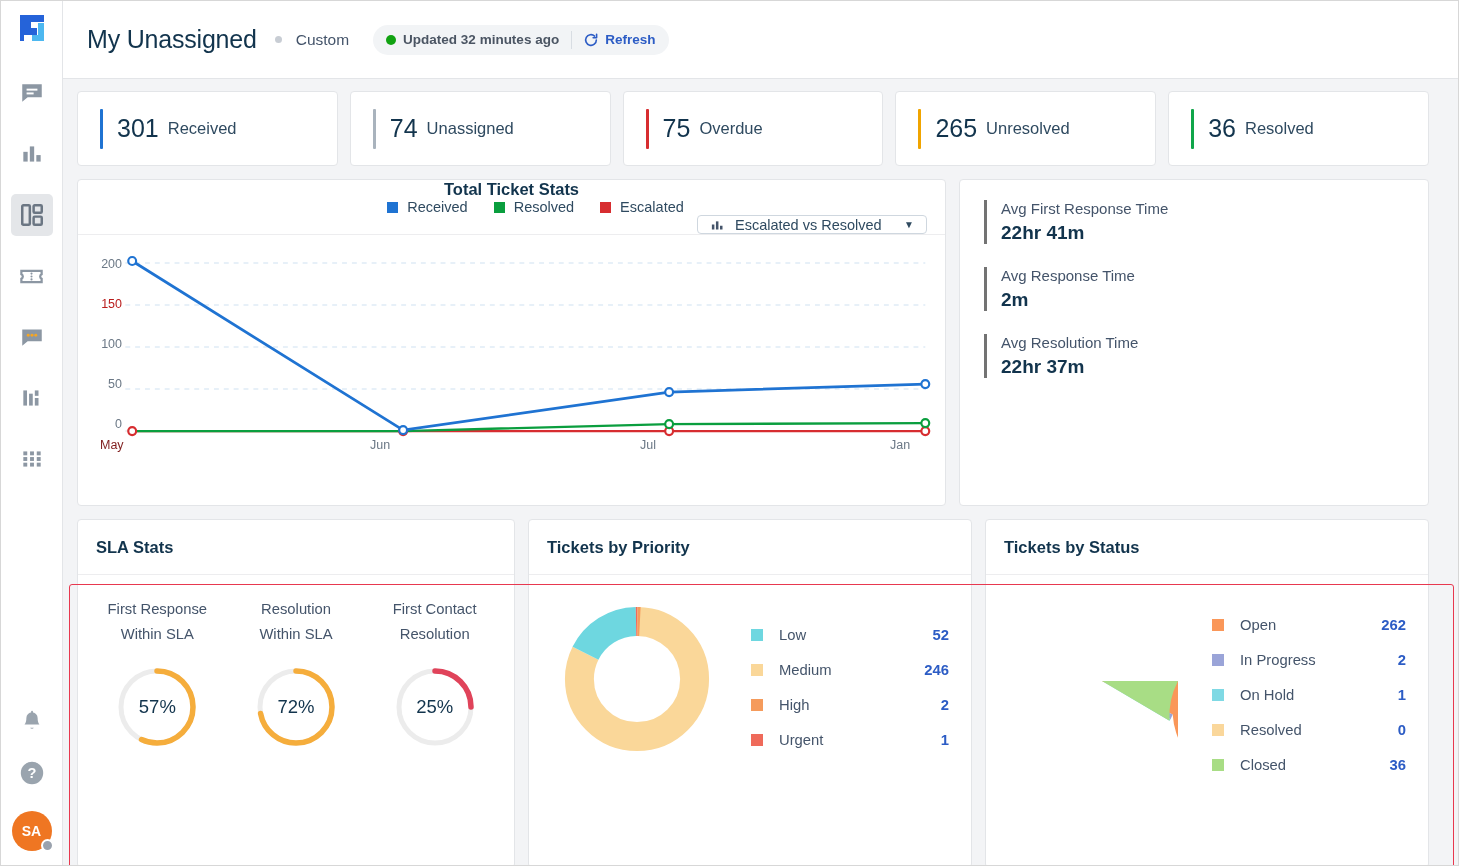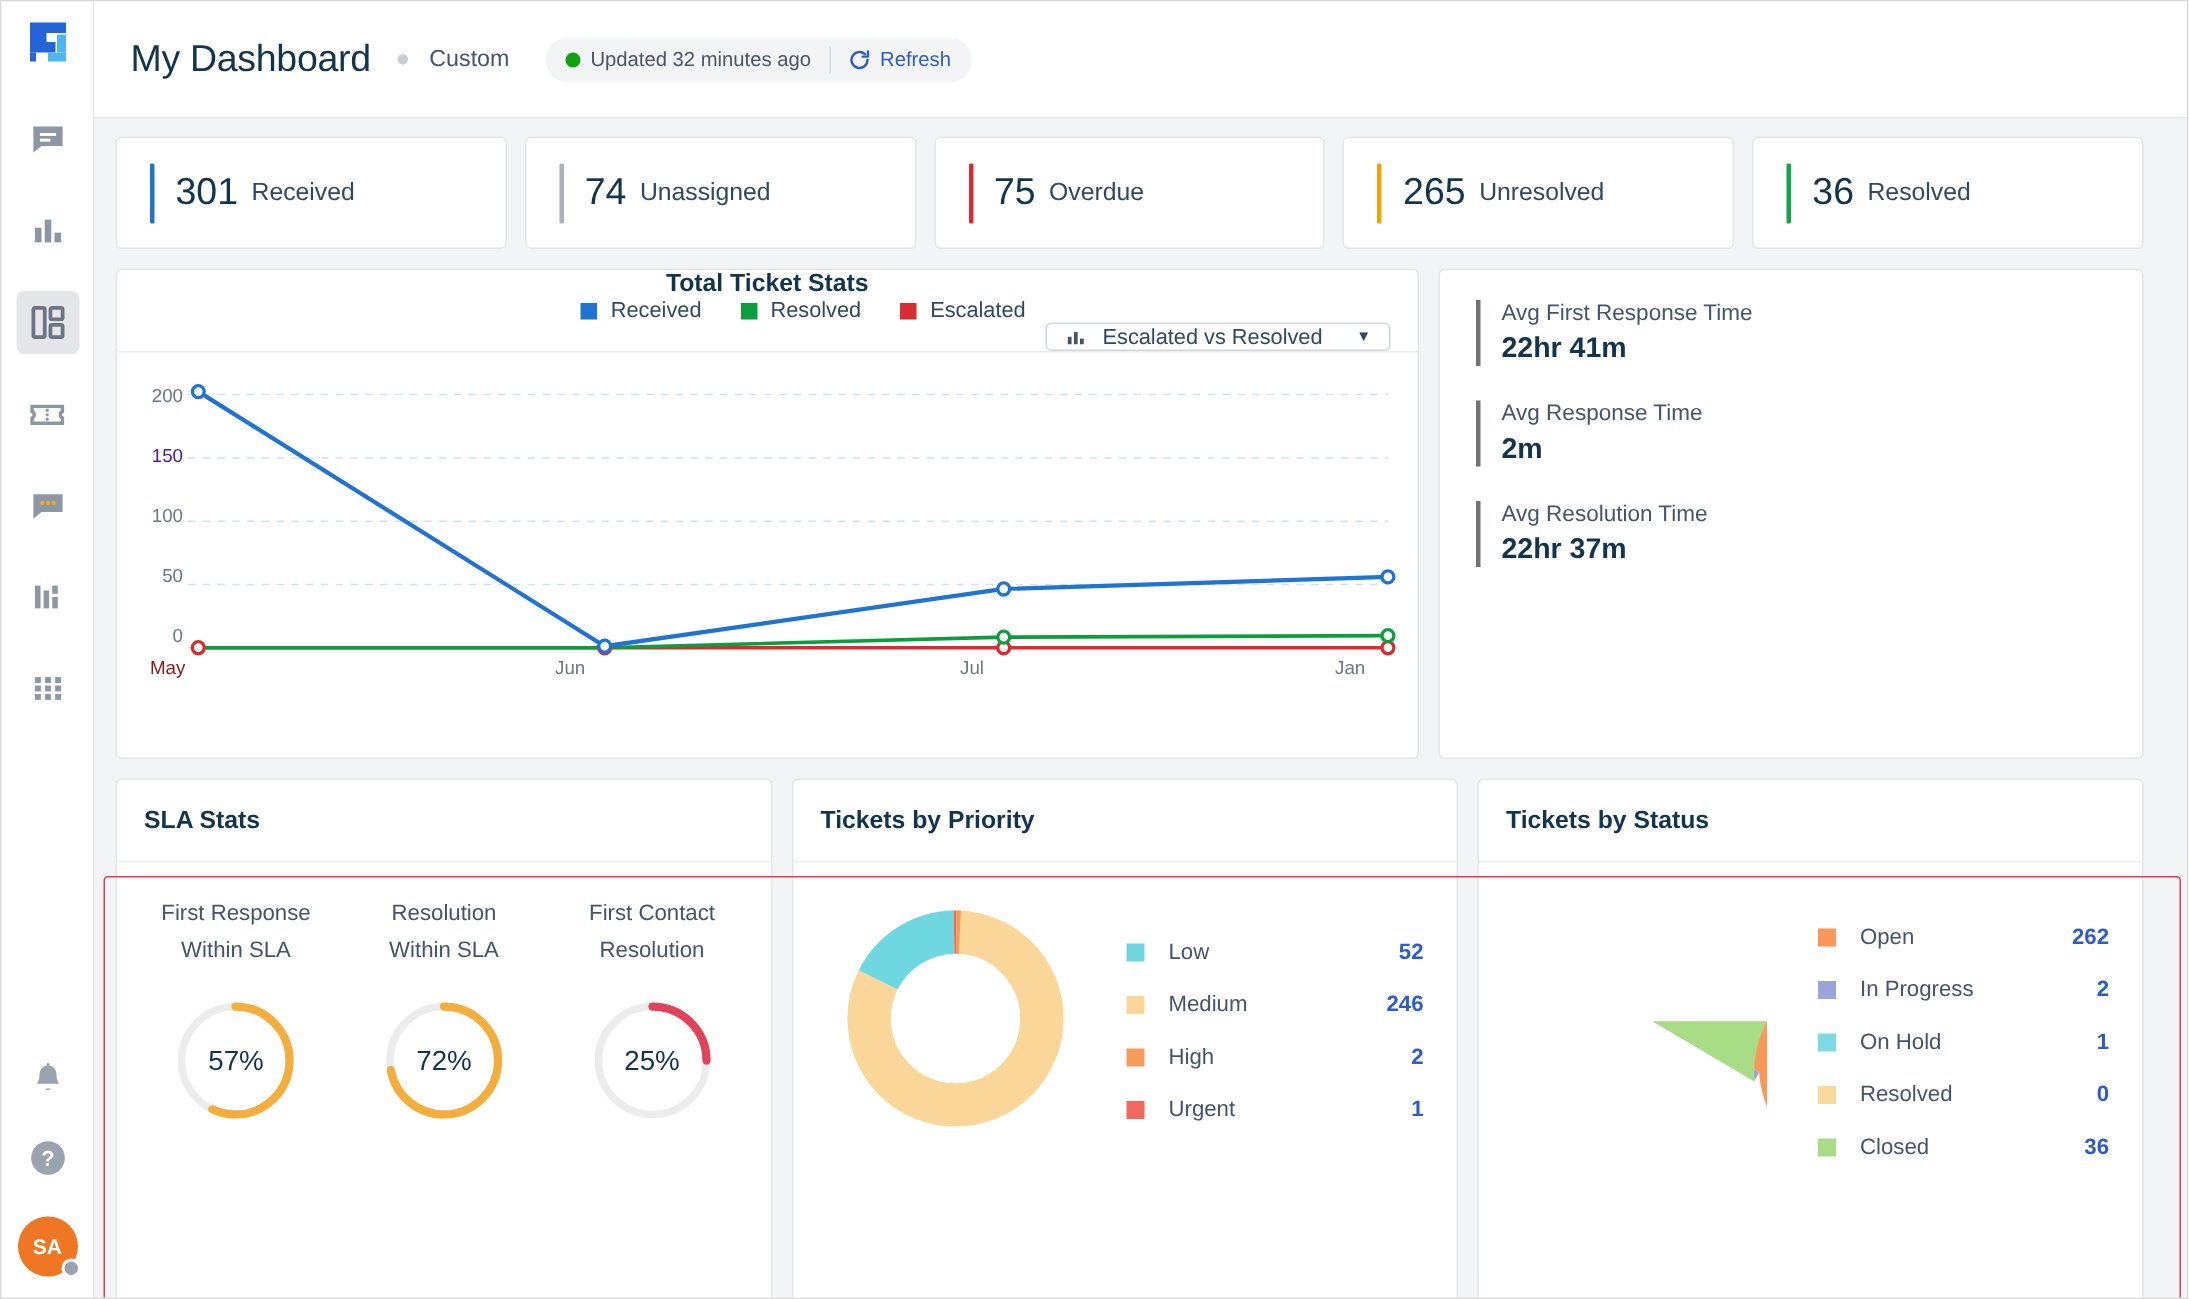--- a/index.html
+++ b/index.html
@@ -63,20 +63,21 @@
     display: flex; align-items: center; padding: 0 24px;
     gap: 0;
   }
   .dash-title { font-size: 25px; color: #12344d; font-weight: normal; letter-spacing: -0.2px; }
   .title-sep { width: 7px; height: 7px; border-radius: 50%; background: #c8cdd4; margin: 0 14px 0 18px; }
   .dash-type { font-size: 15.5px; color: #44546a; }
   .pill {
     display: flex; align-items: center; height: 30px;
     background: #f2f4f6; border-radius: 15px; margin-left: 24px;
     font-size: 13.5px;
+    font-weight: bold;
   }
   .pill-left { display: flex; align-items: center; gap: 7px; padding: 0 12px 0 13px; color: #4b5563; }
   .green-dot { width: 10px; height: 10px; border-radius: 50%; background: #11a211; }
   .pill-div { width: 1px; height: 18px; background: #d8dde3; }
   .pill-right {
     display: flex; align-items: center; gap: 6px;
     padding: 0 14px 0 11px; color: #2c5cc5; cursor: pointer;
   }
 
   .content { flex: 1; padding: 12px 29px 0 14px; overflow: hidden; position: relative; }
@@ -248,21 +249,21 @@
       <div class="avatar">
         <span>SA</span>
         <span class="dot"></span>
       </div>
     </div>
   </div>
 
   <div class="main">
 
     <div class="topbar">
-      <div class="dash-title">My Dashboard</div>
+      <div class="dash-title">My Unassigned</div>
       <div class="title-sep"></div>
       <div class="dash-type">Custom</div>
       <div class="pill">
         <div class="pill-left">
           <span class="green-dot"></span>
           <span>Updated 32 minutes ago</span>
         </div>
         <div class="pill-div"></div>
         <div class="pill-right">
           <svg width="16" height="16" viewBox="0 0 24 24">
@@ -358,21 +359,21 @@
                 <circle cx="600" cy="179" r="4" stroke="#0a9e3e"></circle>
                   <circle cx="860" cy="178" r="4" stroke="#0a9e3e"></circle>
                 <circle cx="55" cy="16" r="4" stroke="#1f73d2"></circle>
                   <circle cx="330" cy="185" r="4" stroke="#1f73d2"></circle>
                 <circle cx="600" cy="147" r="4" stroke="#1f73d2"></circle>
                   <circle cx="860" cy="139" r="4" stroke="#1f73d2"></circle>
               </g>
             </svg>
             <div style="position:absolute; left:0; top:10px; width:100%; height:252px; pointer-events:none;">
               <div style="position:absolute; left:8px; top:12px; width:36px; text-align:right; font-size:12.5px; color:#6b7886;">200</div>
-              <div style="position:absolute; left:8px; top:52px; width:36px; text-align:right; font-size:12.5px; color:#4c1d95;">150</div>
+              <div style="position:absolute; left:8px; top:52px; width:36px; text-align:right; font-size:12.5px; color:#b91c1c;">150</div>
               <div style="position:absolute; left:8px; top:92px; width:36px; text-align:right; font-size:12.5px; color:#6b7886;">100</div>
               <div style="position:absolute; left:8px; top:132px; width:36px; text-align:right; font-size:12.5px; color:#6b7886;">50</div>
               <div style="position:absolute; left:8px; top:172px; width:36px; text-align:right; font-size:12.5px; color:#6b7886;">0</div>
               <div style="position:absolute; left:22px; top:193px; font-size:12.5px; color:#7f1d1d;">May</div>
               <div style="position:absolute; left:292px; top:193px; font-size:12.5px; color:#6b7886;">Jun</div>
               <div style="position:absolute; left:562px; top:193px; font-size:12.5px; color:#6b7886;">Jul</div>
               <div style="position:absolute; left:812px; top:193px; font-size:12.5px; color:#6b7886;">Jan</div>
             </div>
           </div>
         </div>

